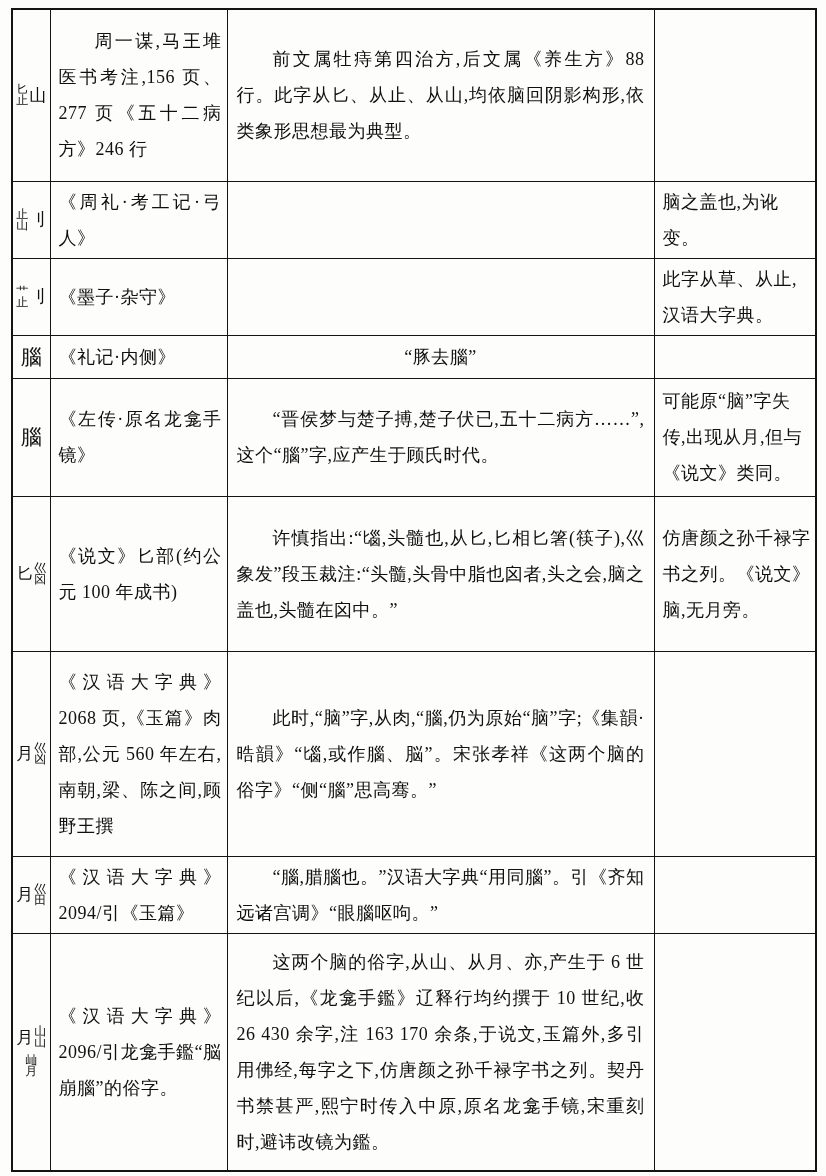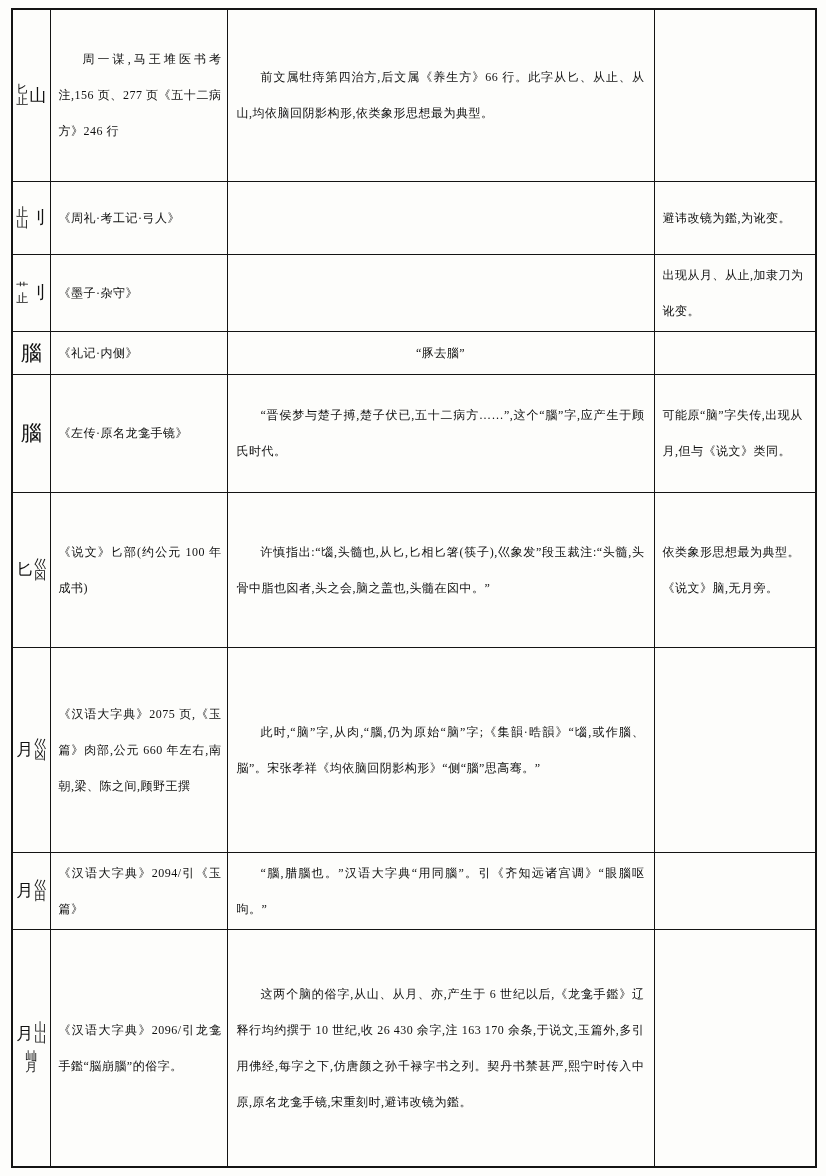--- a/index.html
+++ b/index.html
@@ -19,21 +19,21 @@
     border:2px solid #141414;
   }
   td{
     border:1.4px solid #141414;
     vertical-align:middle;
     padding:2px 0;
     overflow:hidden;
   }
   td.glyph-cell{text-align:center;padding:0 1px;}
   .cell-text{
-    font-size:12px;
+    font-size:18px;
     line-height:36px;
     text-align:justify;
     text-align-last:left;
     padding:0 9px;
     letter-spacing:0.5px;
   }
   td.source-cell .cell-text{padding:0 5px 0 8px;}
   td.note-cell .cell-text{padding:0 3px 0 8px;text-align:left;}
   .cell-text.indent{text-indent:2em;}
   .cell-text.center{text-align-last:center;text-indent:0;}
@@ -64,58 +64,58 @@
                   <span class="gc-m">止</span>
                 </span>
                 <span class="gpart">
                   <span class="gc-s">山</span>
                 </span>
               </span></span></td>
           <td class="source-cell">
             <div class="cell-text indent">周一谋,马王堆医书考注,156 页、277 页《五十二病方》246 行</div>
           </td>
           <td class="desc-cell">
-            <div class="cell-text indent">前文属牡痔第四治方,后文属《养生方》66 行。此字从匕、从止、从山,均依脑回阴影构形,依类象形思想最为典型。</div>
+            <div class="cell-text indent">前文属牡痔第四治方,后文属《养生方》88 行。此字从匕、从止、从山,均依脑回阴影构形,依类象形思想最为典型。</div>
           </td>
           <td class="note-cell"></td>
         </tr>
         <tr style="height: 73px;">
           <td class="glyph-cell"><span class="glyph-block"><span class="glyph-line">
                 <span class="gpart">
                   <span class="gc-m">止</span>
                   <span class="gc-m">山</span>
                 </span>
                 <span class="gpart">
                   <span class="gc-s">刂</span>
                 </span>
               </span></span></td>
           <td class="source-cell">
             <div class="cell-text">《周礼·考工记·弓人》</div>
           </td>
           <td class="desc-cell"></td>
           <td class="note-cell">
-            <div class="cell-text">避讳改镜为鑑,为讹变。</div>
+            <div class="cell-text">脑之盖也,为讹变。</div>
           </td>
         </tr>
         <tr style="height: 73px;">
           <td class="glyph-cell"><span class="glyph-block"><span class="glyph-line">
                 <span class="gpart">
                   <span class="gc-m">艹</span>
                   <span class="gc-m">止</span>
                 </span>
                 <span class="gpart">
                   <span class="gc-s">刂</span>
                 </span>
               </span></span></td>
           <td class="source-cell">
             <div class="cell-text">《墨子·杂守》</div>
           </td>
           <td class="desc-cell"></td>
           <td class="note-cell">
-            <div class="cell-text">出现从月、从止,加隶刀为讹变。</div>
+            <div class="cell-text">此字从草、从止,汉语大字典。</div>
           </td>
         </tr>
         <tr style="height: 43px;">
           <td class="glyph-cell"><span class="glyph-block"><span class="glyph-line">
                 <span class="gpart">
                   <span class="gc-xl">腦</span>
                 </span>
               </span></span></td>
           <td class="source-cell">
             <div class="cell-text">《礼记·内侧》</div>
@@ -151,38 +151,38 @@
                   <span class="gc-m">囟</span>
                 </span>
               </span></span></td>
           <td class="source-cell">
             <div class="cell-text">《说文》匕部(约公元 100 年成书)</div>
           </td>
           <td class="desc-cell">
             <div class="cell-text indent">许慎指出:“匘,头髓也,从匕,匕相匕箸(筷子),巛象发”段玉裁注:“头髓,头骨中脂也囟者,头之会,脑之盖也,头髓在囟中。”</div>
           </td>
           <td class="note-cell">
-            <div class="cell-text">依类象形思想最为典型。《说文》脑,无月旁。</div>
+            <div class="cell-text">仿唐颜之孙千禄字书之列。《说文》脑,无月旁。</div>
           </td>
         </tr>
         <tr style="height: 205px;">
           <td class="glyph-cell"><span class="glyph-block"><span class="glyph-line">
                 <span class="gpart">
                   <span class="gc-s">月</span>
                 </span>
                 <span class="gpart">
                   <span class="gc-m">巛</span>
                   <span class="gc-m">凶</span>
                 </span>
               </span></span></td>
           <td class="source-cell">
-            <div class="cell-text">《汉语大字典》2075 页,《玉篇》肉部,公元 660 年左右,南朝,梁、陈之间,顾野王撰</div>
-          </td>
-          <td class="desc-cell">
-            <div class="cell-text indent">此时,“脑”字,从肉,“腦,仍为原始“脑”字;《集韻·晧韻》“匘,或作腦、脳”。宋张孝祥《均依脑回阴影构形》“侧“腦”思高骞。”</div>
+            <div class="cell-text">《汉语大字典》2068 页,《玉篇》肉部,公元 560 年左右,南朝,梁、陈之间,顾野王撰</div>
+          </td>
+          <td class="desc-cell">
+            <div class="cell-text indent">此时,“脑”字,从肉,“腦,仍为原始“脑”字;《集韻·晧韻》“匘,或作腦、脳”。宋张孝祥《这两个脑的俗字》“侧“腦”思高骞。”</div>
           </td>
           <td class="note-cell"></td>
         </tr>
         <tr style="height: 74px;">
           <td class="glyph-cell"><span class="glyph-block"><span class="glyph-line">
                 <span class="gpart">
                   <span class="gc-s">月</span>
                 </span>
                 <span class="gpart">
                   <span class="gc-m">巛</span>

